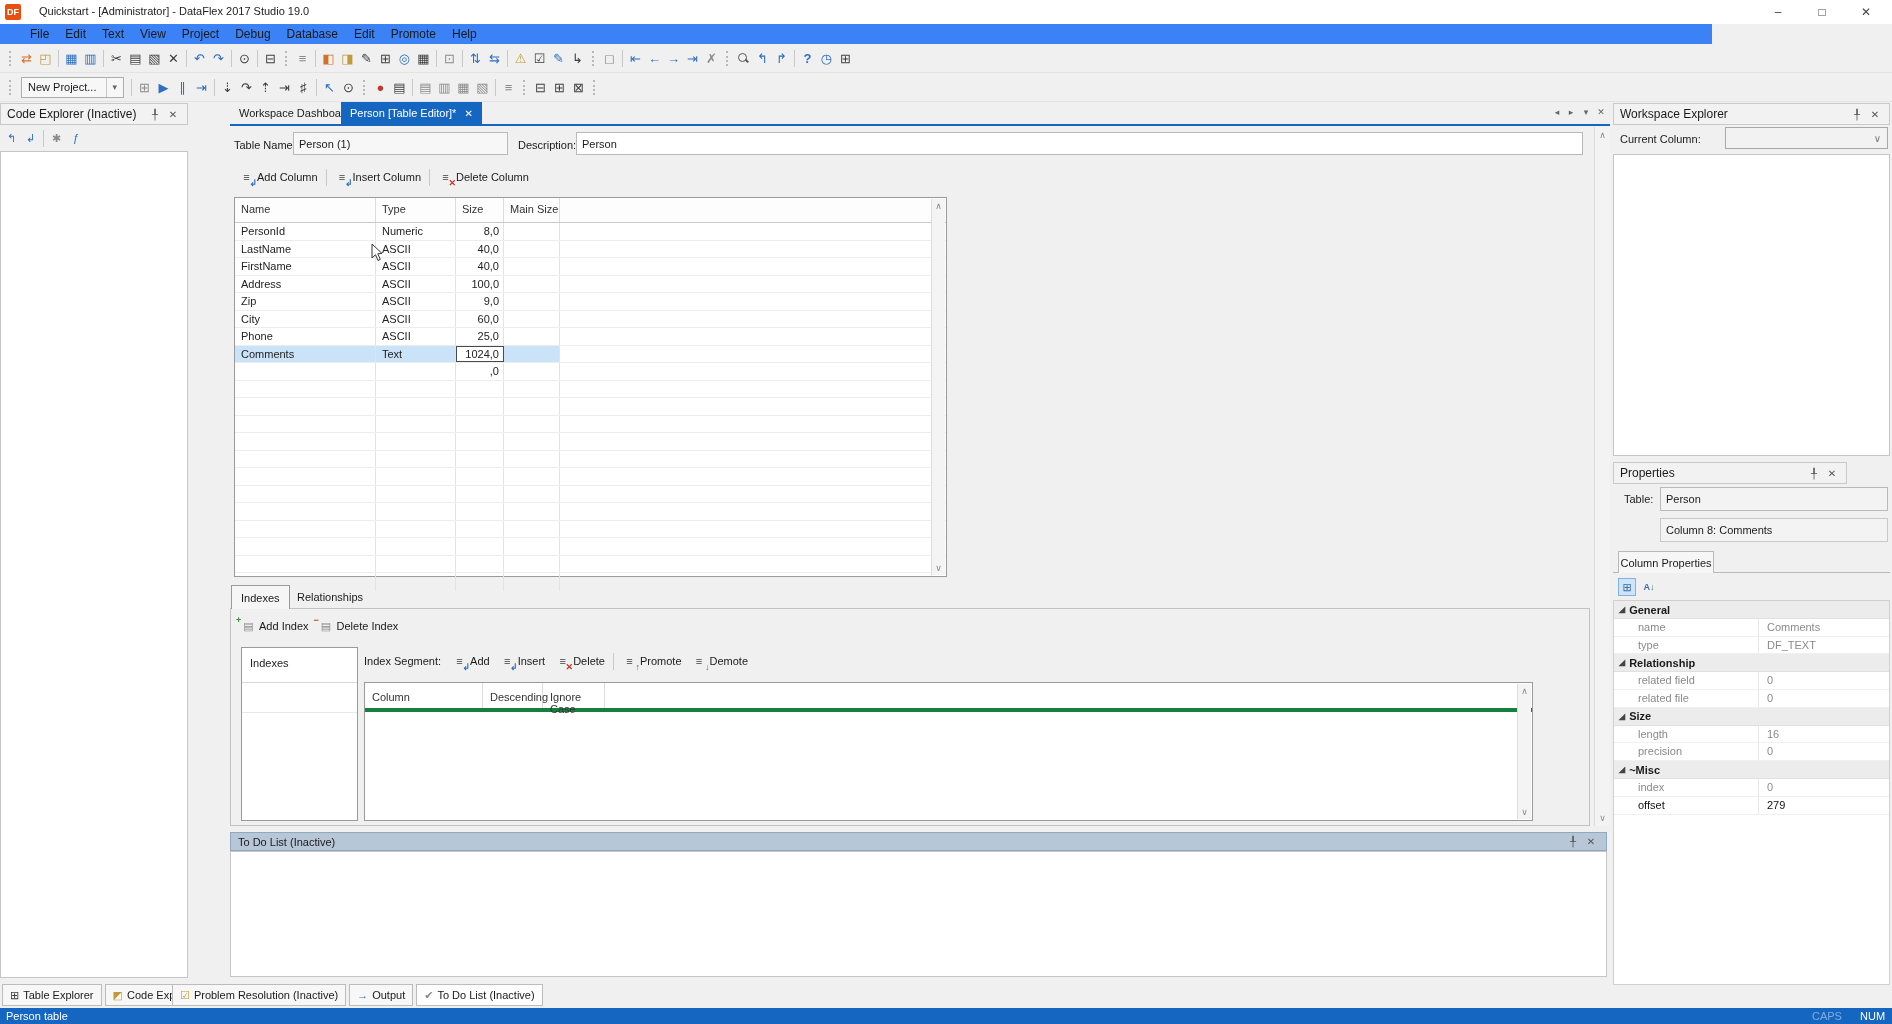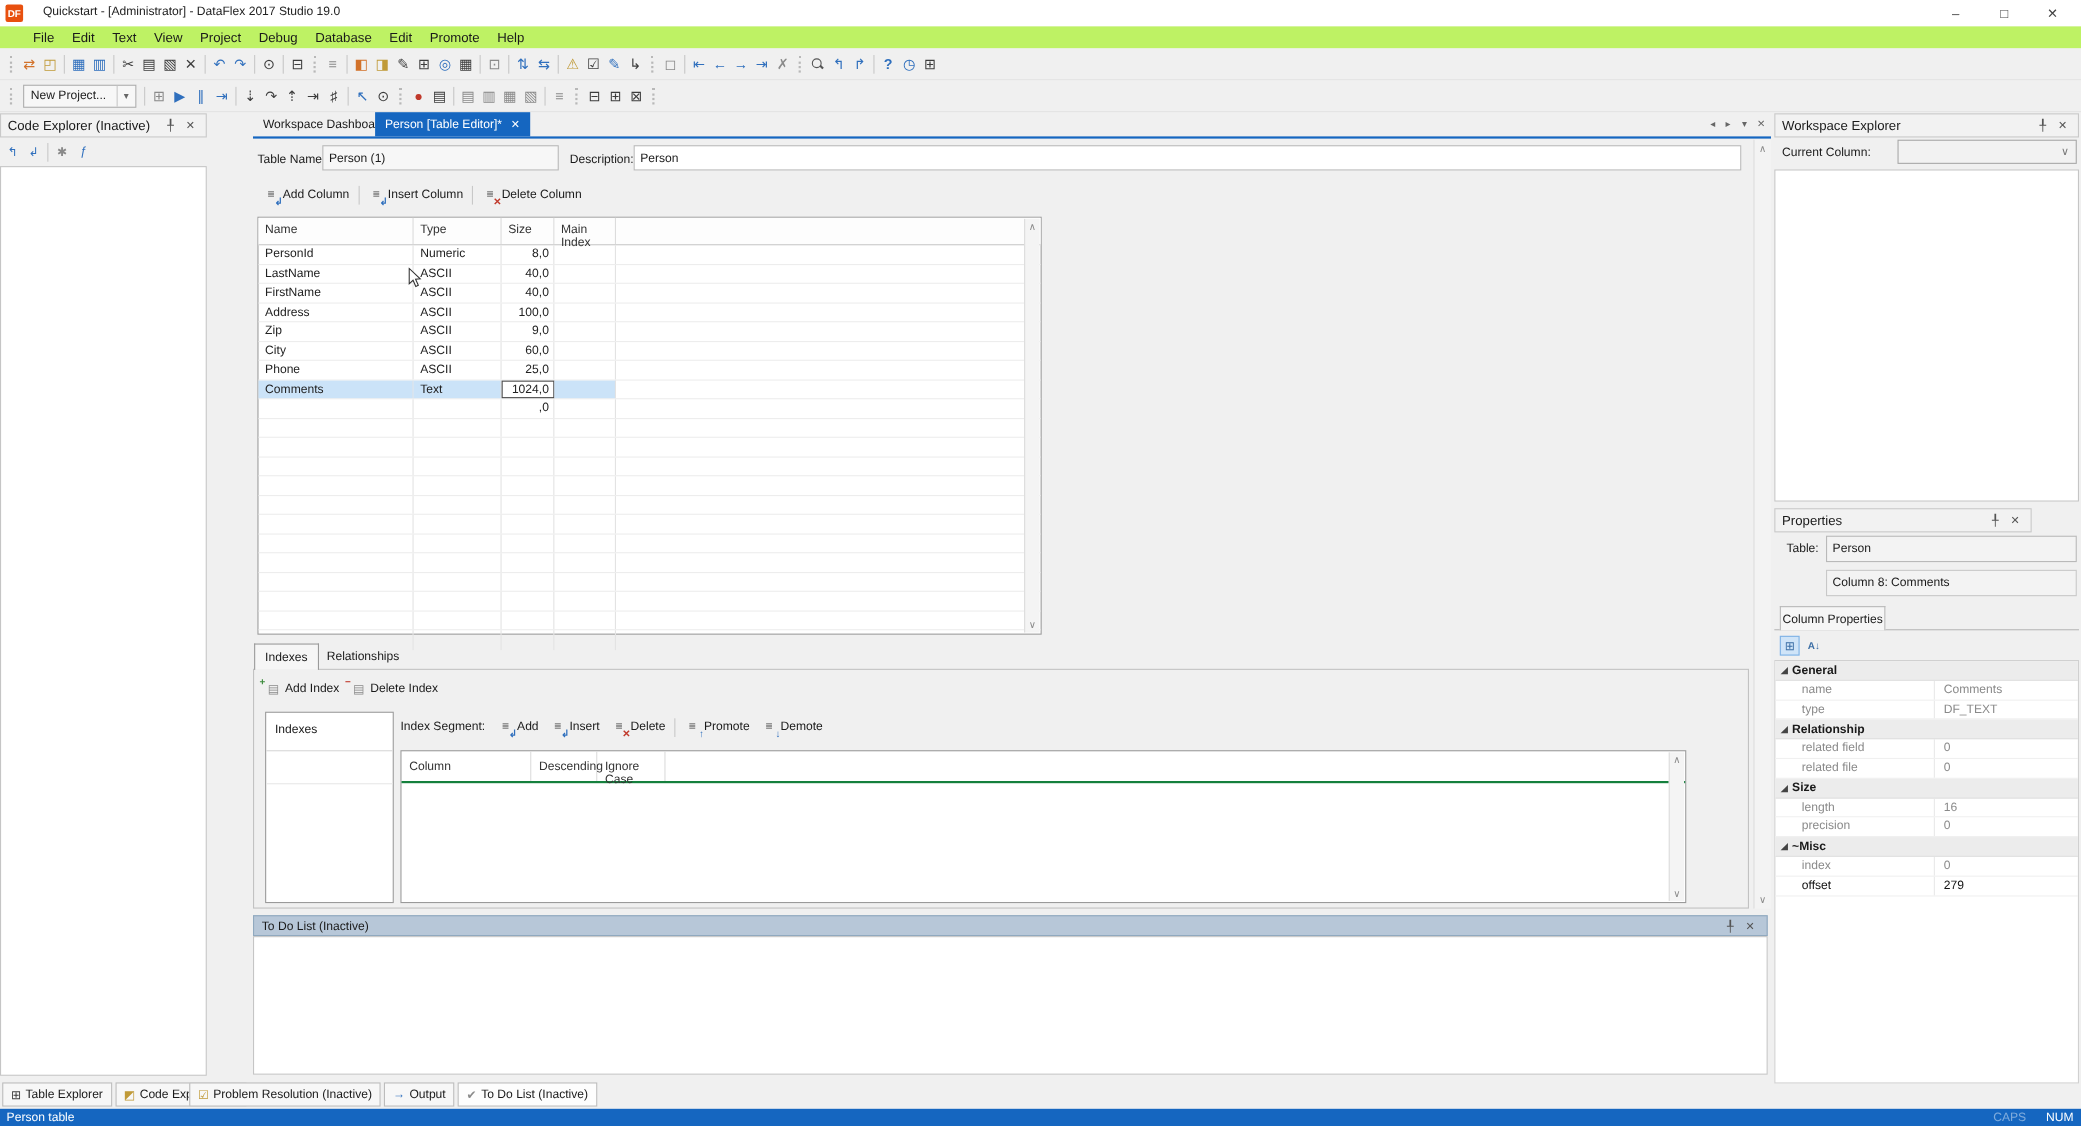--- a/index.html
+++ b/index.html
@@ -9,21 +9,21 @@
   .abs { position:absolute; }
   .flex { display:flex; align-items:center; }
 
   
   .titlebar { left:0; top:0; width:1892px; height:24px; background:#ffffff; }
   .logo { left:5px; top:4px; width:16px; height:16px; background:#e8500f; color:#fff;
           font-size:9px; font-weight:bold; display:flex; align-items:center; justify-content:center; border-radius:2px;}
   .title-text { left:27px; top:5px; font-size:11px; color:#222;margin-left:12px; }
   .winbtn { top:0; width:44px; height:24px; display:flex; align-items:center; justify-content:center;
             color:#444; font-size:12px; }
-  .menubar { left:0; top:24px; width:1892px; height:20px; background:#bef264; display:flex; align-items:center; padding-left:22px;}
+  .menubar { left:0; top:24px; width:1712px; height:20px; background:#3b82f6; display:flex; align-items:center; padding-left:22px;}
   .menu-item { padding:0 8px; font-size:12px; color:#1a1a1a; height:20px; display:flex; align-items:center;}
   .toolbar { left:0; width:1892px; height:29px; background:#f0f0f0; display:flex; align-items:center; padding-left:4px; border-bottom:1px solid #e3e3e3;}
   .tbi { width:19px; height:20px; display:flex; align-items:center; justify-content:center; font-size:13px; color:#444; }
   .tbi.sm { font-size:11px; }
   .sep { width:1px; height:17px; background:#c8c8c8; margin:0 3px; }
   .grip { width:3px; height:15px; border-left:2px dotted #b8b8b8; margin:0 5px; }
   .c-blue{color:#2f6fbd}.c-orange{color:#d2722a}.c-gold{color:#c09a38}.c-red{color:#c0392b}
   .c-green{color:#3a8a3a}.c-dark{color:#3c3c3c}.c-gray{color:#8a8a8a}
   .np-btn { height:21px; border:1px solid #adadad; background:#f7f7f7; display:flex; align-items:center;
             font-size:11px; padding:0 6px; margin:0 4px; }
@@ -72,21 +72,21 @@
              display:flex; flex-direction:column; justify-content:space-between; align-items:center; }
   .vscroll span { color:#8a8a8a; font-size:9px; padding:2px 0; }
 
   
   .ix-tab { top:585px; height:24px; display:flex; align-items:center; font-size:11px; padding:0 9px; }
   .ix-tab.active { background:#f6f6f6; border:1px solid #9a9a9a; border-bottom:none; z-index:2;}
   .ix-pane { left:230px; top:608px; width:1360px; height:218px; border:1px solid #c2c2c2; background:#f0f0f0; }
   .ixbar { left:236px; top:615px; height:22px; display:flex; align-items:center; }
   .ixbtn { display:flex; align-items:center; font-size:11px; padding:0 5px; }
   .seg-grid { left:364px; top:682px; width:1169px; height:139px; background:#fff; border:1px solid #9a9a9a;}
-  .seg-hdr { display:flex; height:29px; border-bottom:2px solid #15803d; }
+  .seg-hdr { display:flex; height:29px; border-bottom:4px solid #15803d; }
   .seg-hc { font-size:11px; color:#333; padding:8px 0 0 7px; border-right:1px solid #dcdcdc;}
 
   
   .todo-hdr { left:230px; top:832px; width:1377px; height:19px; background:#b7c7d8; border:1px solid #90a9bf;
               display:flex; align-items:center; font-size:11px; padding:0 7px; color:#1a1a1a;}
 
   
   .prop-cat { display:flex; align-items:center; height:18px; background:#ececec; font-size:11px; font-weight:bold;
               color:#1a1a1a; padding-left:5px; border-bottom:1px solid #e0e0e0;}
   .prop-cat .tri { font-size:8px; color:#444; margin-right:4px; }
@@ -290,21 +290,21 @@
         </span>
       <span>Delete Column</span>
     </div>
   </div>
 
   <div class="abs grid">
     <div class="g-hdr">
       <div class="g-hc w-name">Name</div>
       <div class="g-hc w-type">Type</div>
       <div class="g-hc w-size" style="text-align:left;padding-left:6px">Size</div>
-      <div class="g-hc w-main">Main Index</div>
+      <div class="g-hc w-main">Main Size</div>
       <div class="g-hc w-rest"></div>
     </div>
     <div class="g-row">
       <div class="g-c w-name">PersonId</div>
         <div class="g-c w-type">Numeric</div>
         <div class="g-c w-size">8,0</div>
         <div class="g-c w-main"></div>
         <div class="g-c w-rest"></div>
     </div>
     <div class="g-row">

